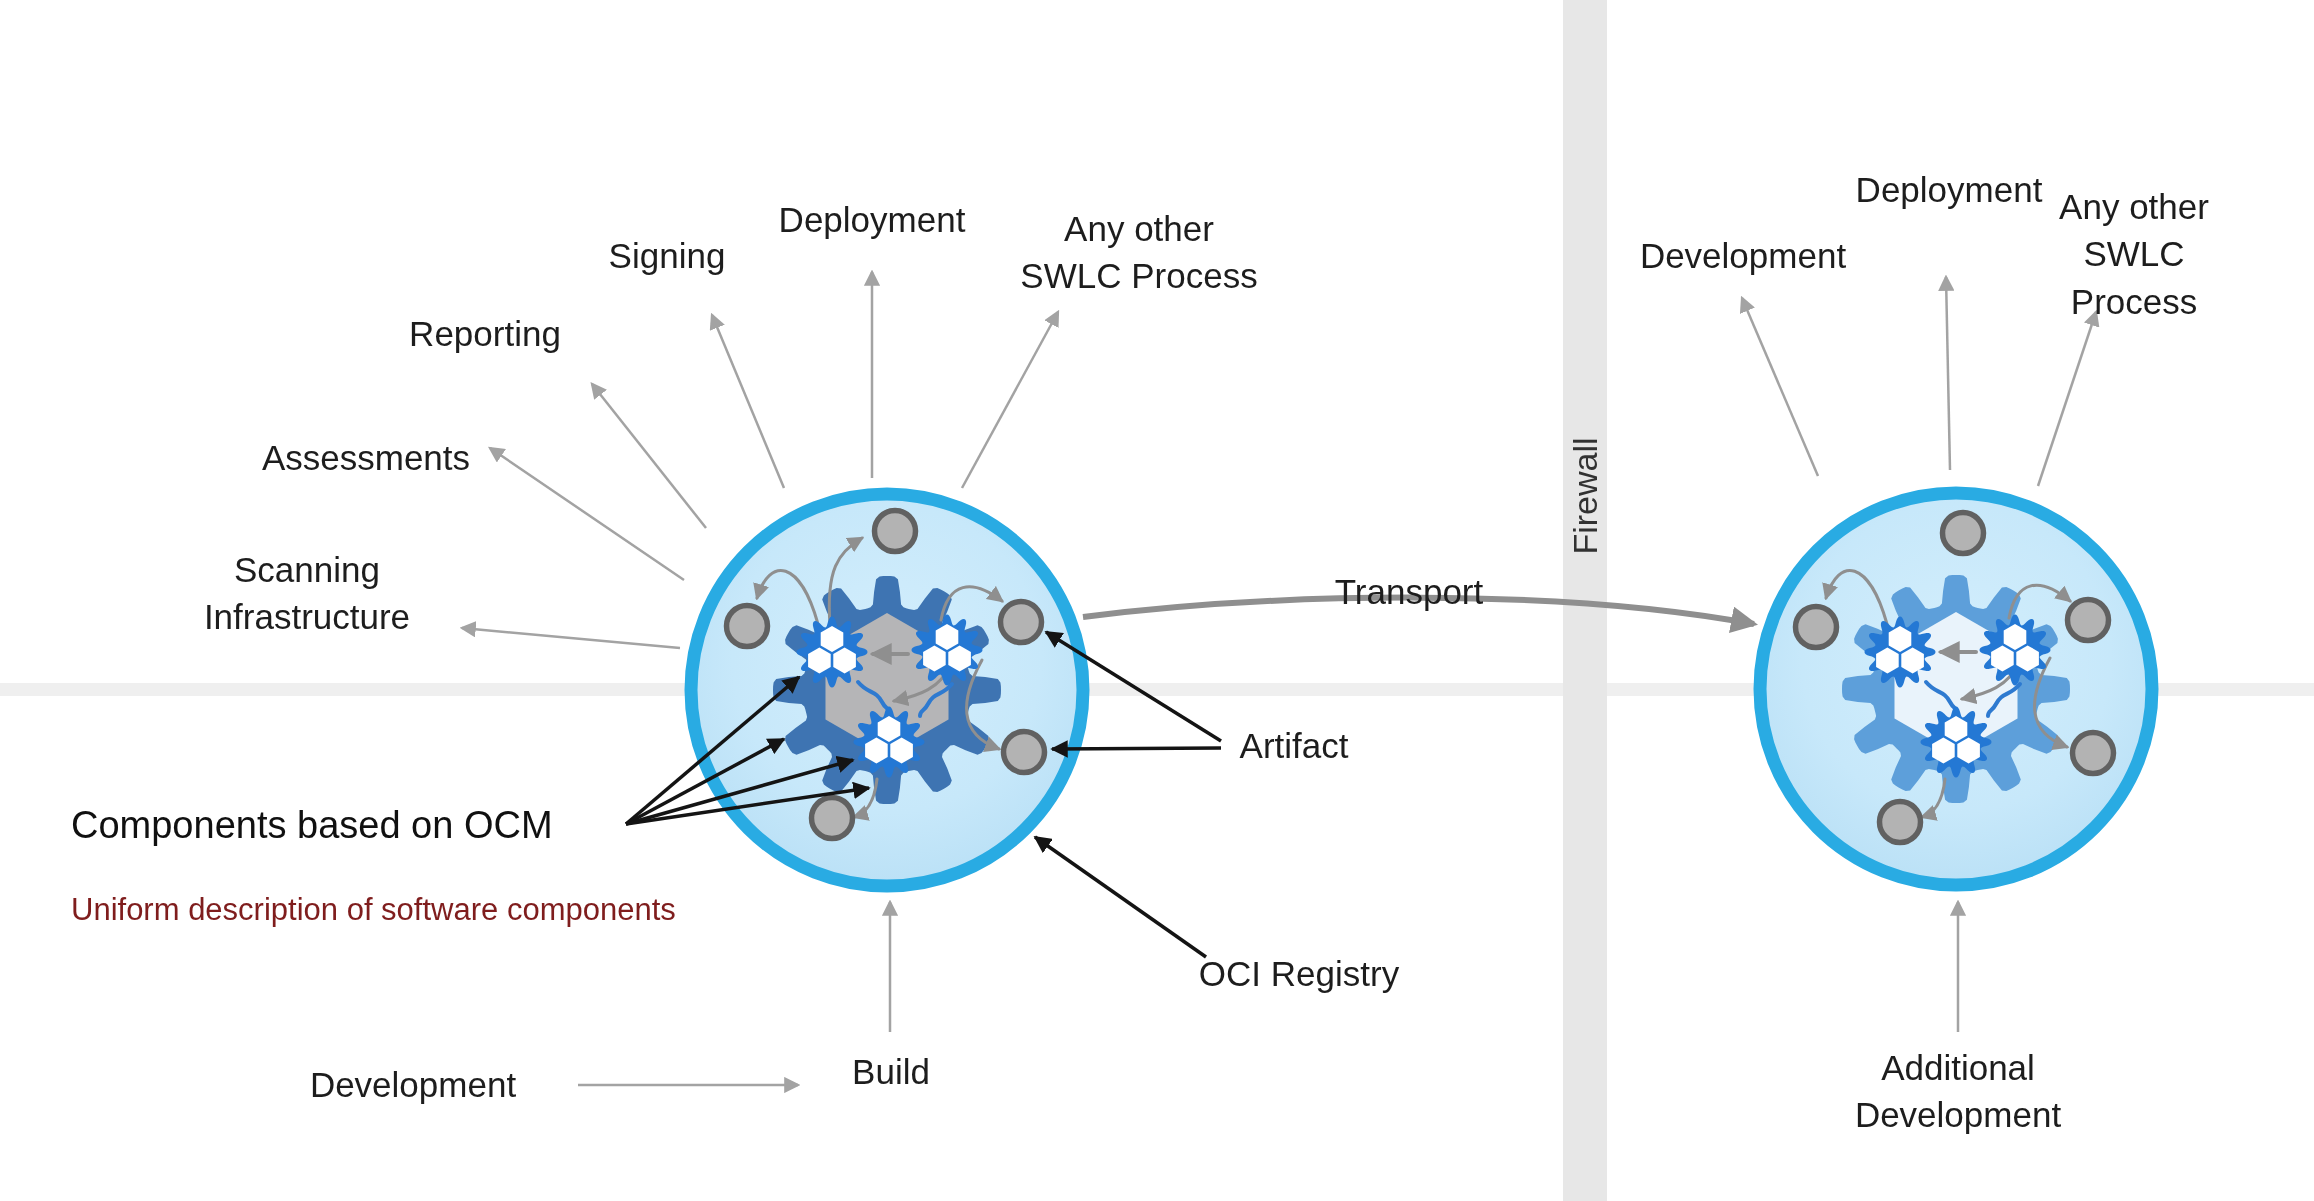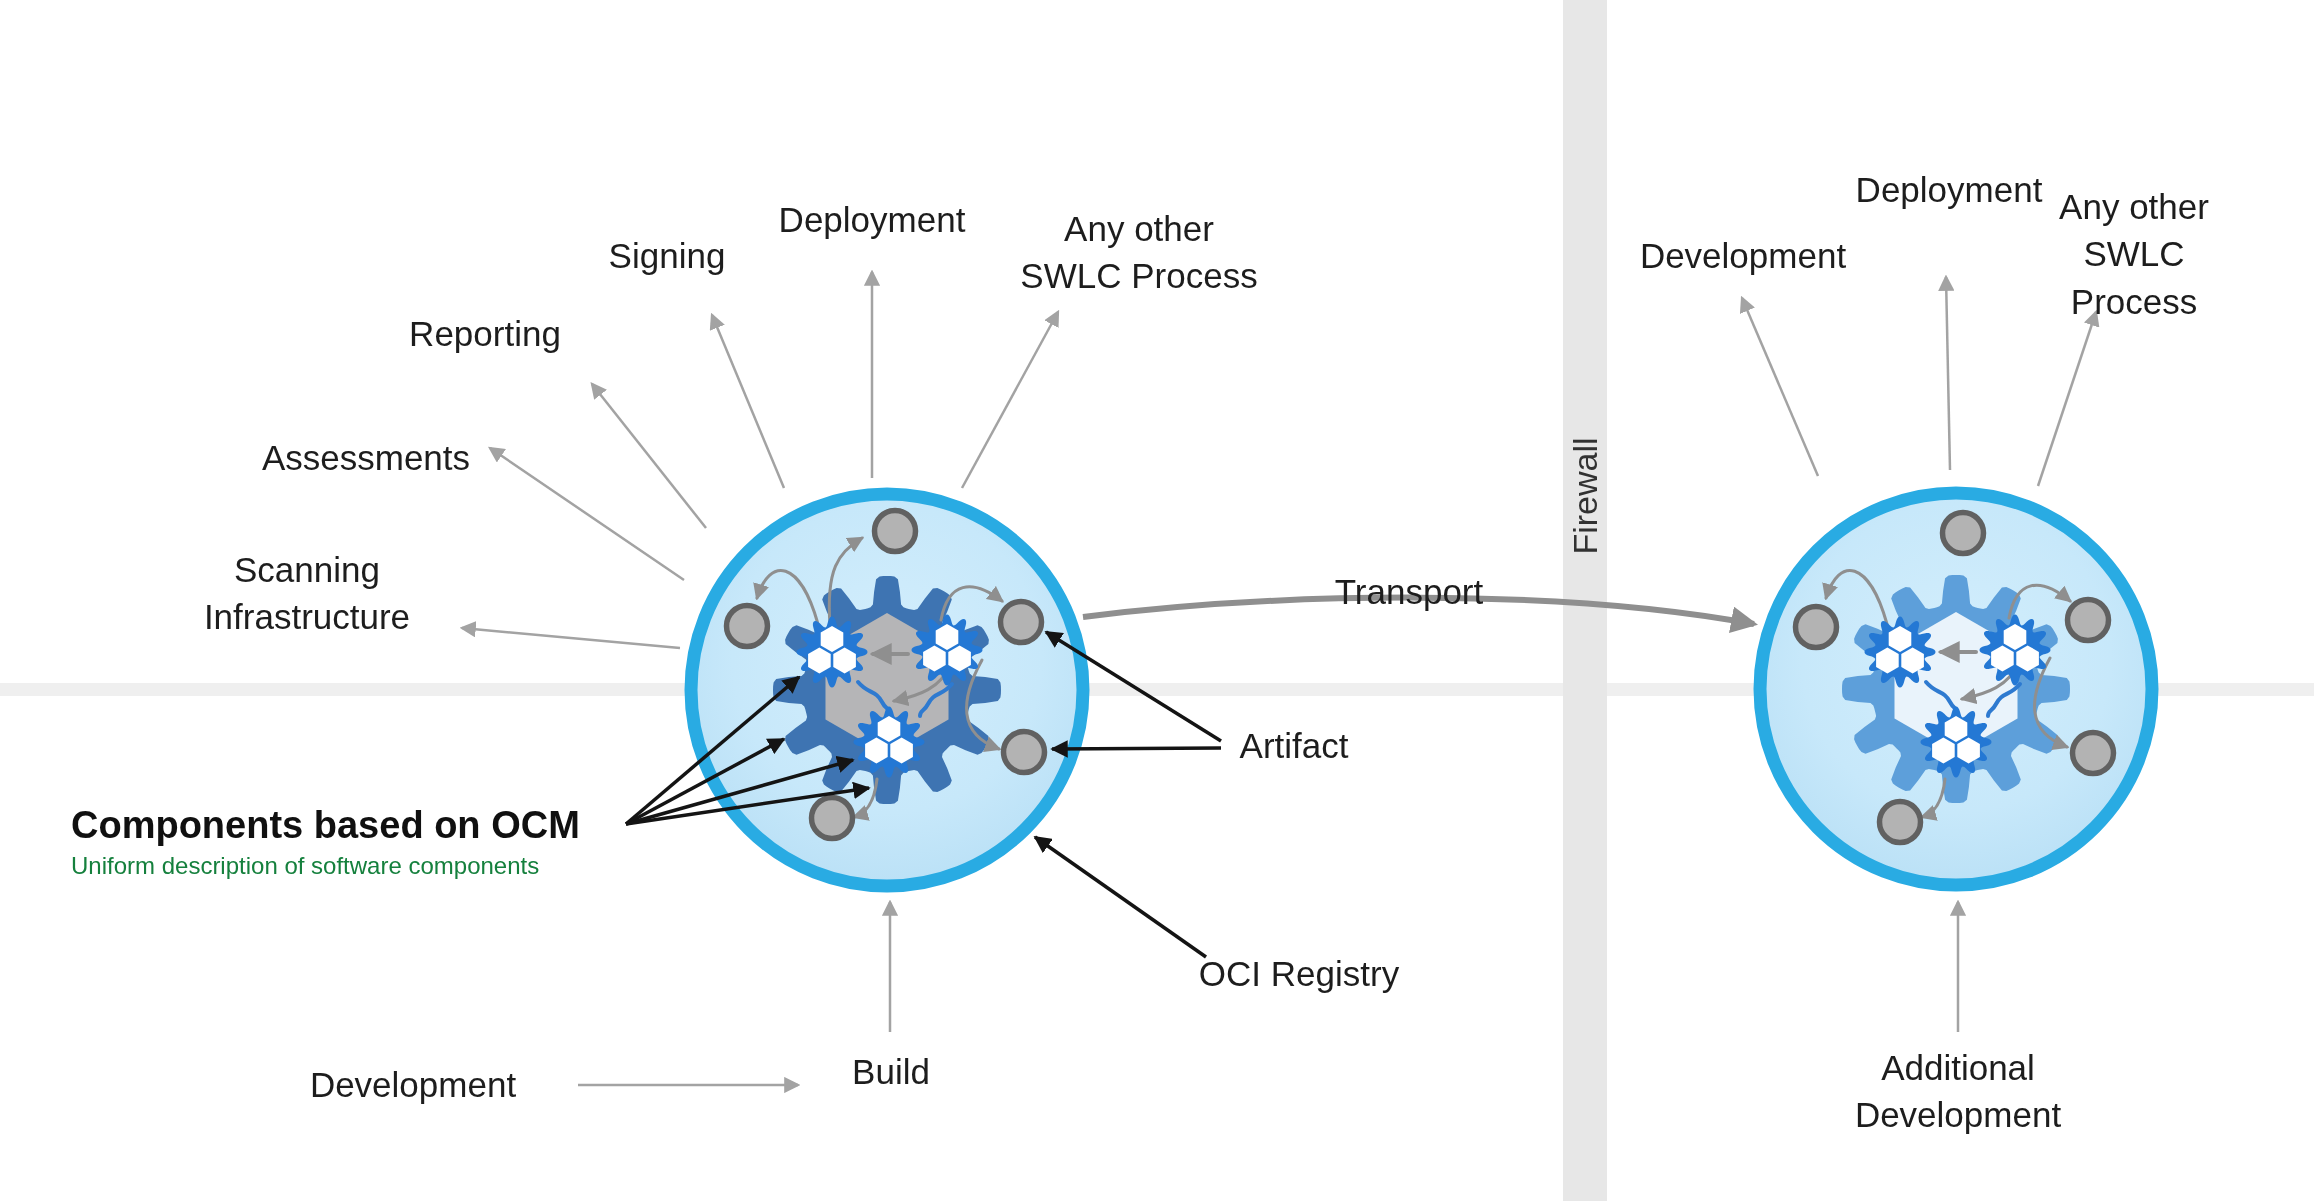--- a/index.html
+++ b/index.html
@@ -19,22 +19,22 @@
     line-height:1.35;
     color:#1d1d1d;
     white-space:pre-line;
     text-align:center;
   }
   .lbl-left{
     position:absolute;
     white-space:pre-line;
     text-align:left;
   }
-  .lbl-title{font-size:38px;font-weight:700;color:#101010;}
-  .lbl-sub{font-size:24px;color:#15803d;}
+  .lbl-title{font-size:38px;font-weight:400;color:#101010;}
+  .lbl-sub{font-size:31px;color:#7f1d1d;margin-top:40px;}
   .lbl-firewall{
     position:absolute;
     transform:translate(-50%,-50%) rotate(-90deg);
     font-size:34px;color:#323232;white-space:nowrap;
   }
 </style>
 </head>
 <body>
 
 <div class="canvas">

